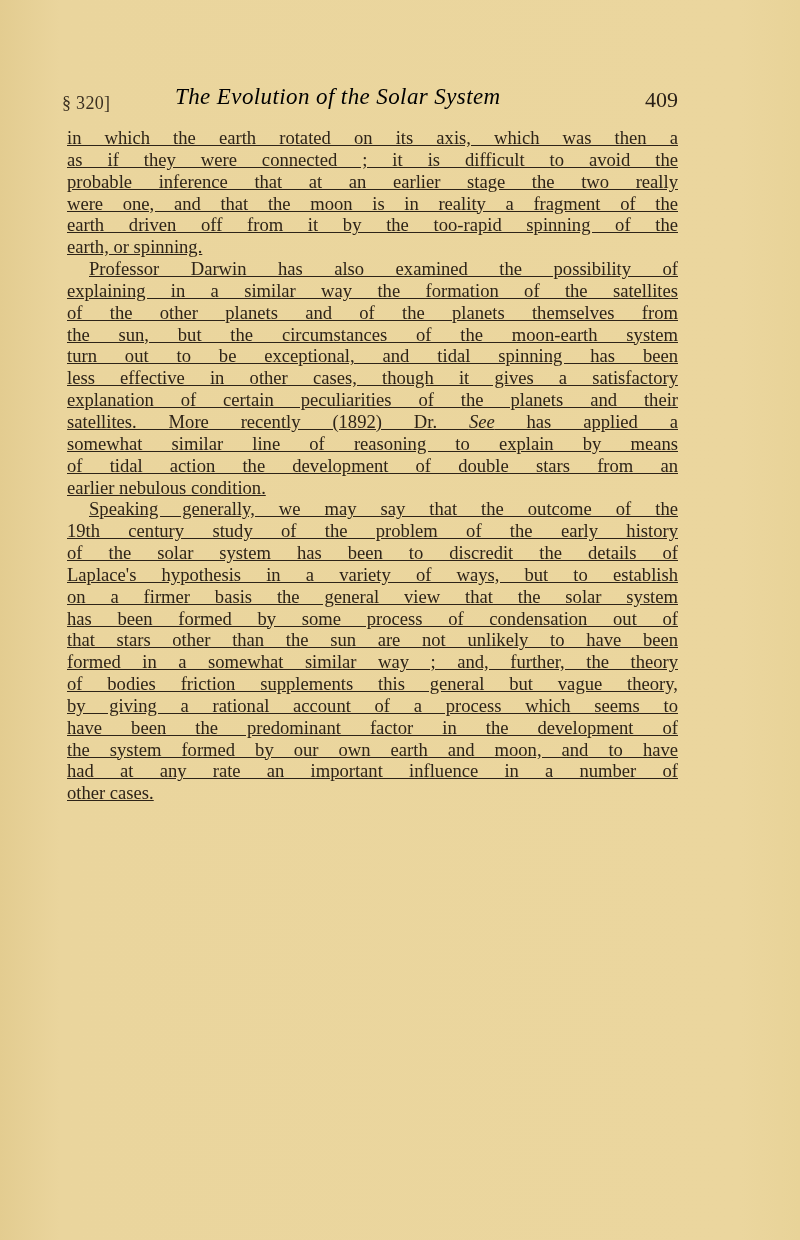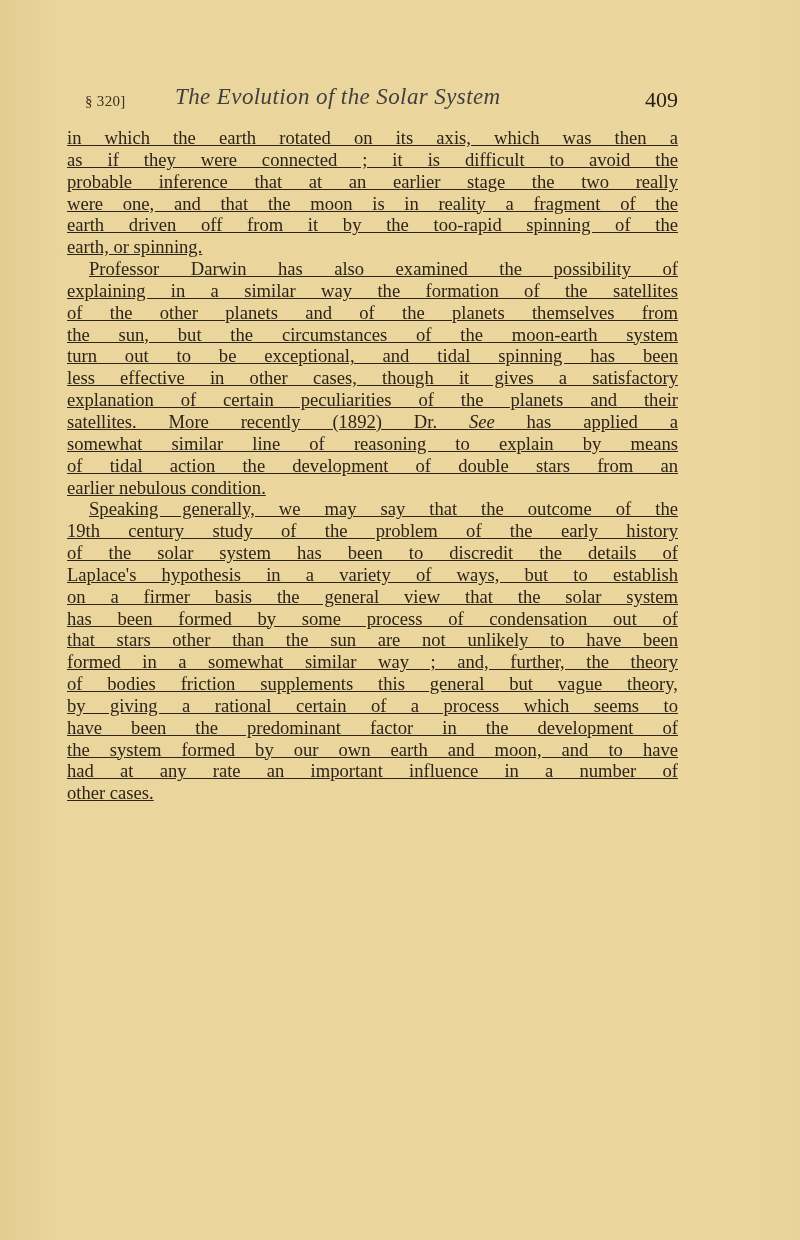--- a/index.html
+++ b/index.html
@@ -10,25 +10,25 @@
     font-family: "Liberation Serif", "DejaVu Serif", serif;
     color: #2e2418;
     position: relative;
   }
   .page { position: absolute; left: 0; top: 0; width: 800px; height: 1240px; }
   .running-head {
     position: absolute; left: 62px; top: 84px; width: 616px; height: 30px;
   }
   .section-mark {
     position: absolute; left: 0; top: 9px;
-    font-size: 15px; letter-spacing: 0.3px; color: #3a2f20; margin-left: 23px;
+    font-size: 18px; letter-spacing: 0.3px; color: #3a2f20;
   }
   .head-title {
     position: absolute; left: 113px; top: 0px;
-    font-size: 23px; font-style: italic; letter-spacing: 0.4px; color: #404040;
+    font-size: 23px; font-style: italic; letter-spacing: 0.4px; color: #000000;
   }
   .folio {
     position: absolute; right: 0; top: 3px;
     font-size: 22px; color: #2a2016;
   }
   .body-text {
     position: absolute; left: 67px; top: 127px; width: 611px;
     font-size: 18.6px; line-height: 21.85px;
   }
   .line {
@@ -68,19 +68,19 @@
       <span class="line last">earlier nebulous condition.</span>
       <span class="line indent">Speaking generally, we may say that the outcome of the</span>
       <span class="line">19th century study of the problem of the early history</span>
       <span class="line">of the solar system has been to discredit the details of</span>
       <span class="line">Laplace's hypothesis in a variety of ways, but to establish</span>
       <span class="line">on a firmer basis the general view that the solar system</span>
       <span class="line">has been formed by some process of condensation out of</span>
       <span class="line">that stars other than the sun are not unlikely to have been</span>
       <span class="line">formed in a somewhat similar way ; and, further, the theory</span>
       <span class="line">of bodies friction supplements this general but vague theory,</span>
-      <span class="line">by giving a rational certain of a process which seems to</span>
+      <span class="line">by giving a rational account of a process which seems to</span>
       <span class="line">have been the predominant factor in the development of</span>
       <span class="line">the system formed by our own earth and moon, and to have</span>
       <span class="line">had at any rate an important influence in a number of</span>
       <span class="line last">other cases.</span>
     </div>
 </div>
 
 </body></html>

